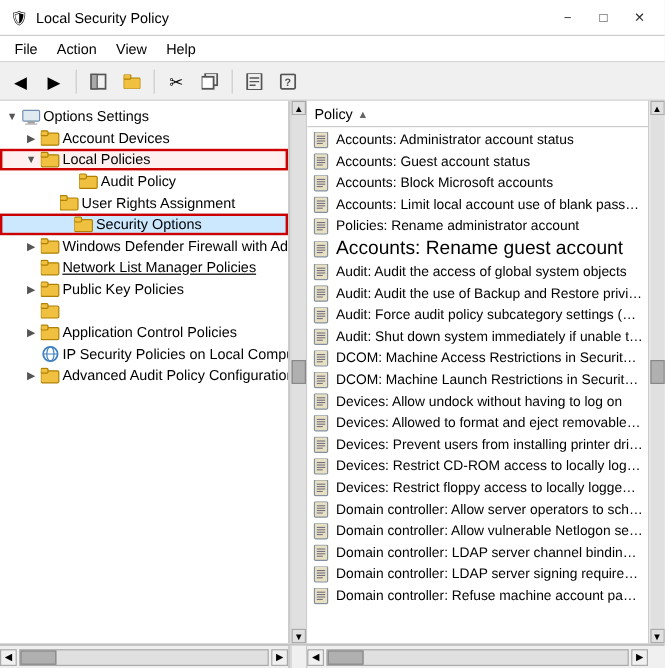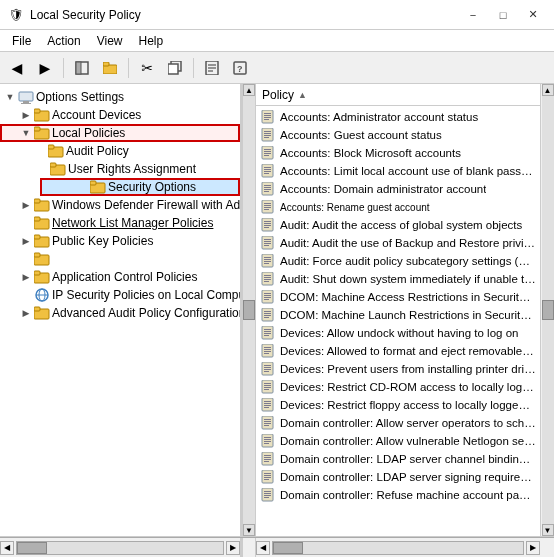--- a/index.html
+++ b/index.html
@@ -327,21 +327,21 @@
       <span class="tree-expand">▼</span>
       <span class="tree-icon">
         <svg width="16" height="14">
           <rect x="0" y="3" width="15" height="10" rx="1" fill="#f0c040" stroke="#b08000" stroke-width="1"></rect>
           <rect x="0" y="1" width="6" height="4" rx="1" fill="#f0c040" stroke="#b08000" stroke-width="1"></rect>
         </svg>
       </span>
       <span class="tree-label">Local Policies</span>
     </div>
 
-    <div class="tree-item" style="padding-left:32px;">
+    <div class="tree-item" style="padding-left:50px;">
       <span class="tree-expand" style="visibility:hidden;">▶</span>
       <span class="tree-icon">
         <svg width="16" height="14">
           <rect x="0" y="3" width="15" height="10" rx="1" fill="#f0c040" stroke="#b08000" stroke-width="1"></rect>
           <rect x="0" y="1" width="6" height="4" rx="1" fill="#f0c040" stroke="#b08000" stroke-width="1"></rect>
         </svg>
       </span>
       <span class="tree-label">Audit Policy</span>
     </div>
 
@@ -349,21 +349,21 @@
       <span class="tree-expand" style="visibility:hidden;">▶</span>
       <span class="tree-icon">
         <svg width="16" height="14">
           <rect x="0" y="3" width="15" height="10" rx="1" fill="#f0c040" stroke="#b08000" stroke-width="1"></rect>
           <rect x="0" y="1" width="6" height="4" rx="1" fill="#f0c040" stroke="#b08000" stroke-width="1"></rect>
         </svg>
       </span>
       <span class="tree-label">User Rights Assignment</span>
     </div>
 
-    <div class="tree-item selected" style="padding-left:34px; outline: 2px solid #cc0000; outline-offset:-2px;margin-left:40px;">
+    <div class="tree-item selected" style="padding-left:46px; outline: 2px solid #cc0000; outline-offset:-2px;">
       <span class="tree-expand" style="visibility:hidden;">▶</span>
       <span class="tree-icon">
         <svg width="16" height="14">
           <rect x="0" y="3" width="15" height="10" rx="1" fill="#f0c040" stroke="#b08000" stroke-width="1"></rect>
           <rect x="0" y="1" width="6" height="4" rx="1" fill="#f0c040" stroke="#b08000" stroke-width="1"></rect>
         </svg>
       </span>
       <span class="tree-label">Security Options</span>
     </div>
 
@@ -513,33 +513,33 @@
         <div class="policy-item">
           <span class="policy-icon">
             <svg width="14" height="14">
       <rect x="1" y="0" width="11" height="13" rx="1" fill="#e8e0c0" stroke="#8090a0" stroke-width="1"></rect>
       <line x1="3" y1="3.5" x2="10" y2="3.5" stroke="#606080" stroke-width="0.8"></line>
       <line x1="3" y1="5.5" x2="10" y2="5.5" stroke="#606080" stroke-width="0.8"></line>
       <line x1="3" y1="7.5" x2="10" y2="7.5" stroke="#606080" stroke-width="0.8"></line>
       <line x1="3" y1="9.5" x2="8" y2="9.5" stroke="#606080" stroke-width="0.8"></line>
     </svg>
           </span>
-          <span style="font-size: 11.5px; overflow: hidden; text-overflow: ellipsis; white-space: nowrap;">Accounts: Domain administrator account</span>
-        </div>
-        <div class="policy-item">
-          <span class="policy-icon">
-            <svg width="14" height="14">
-      <rect x="1" y="0" width="11" height="13" rx="1" fill="#e8e0c0" stroke="#8090a0" stroke-width="1"></rect>
-      <line x1="3" y1="3.5" x2="10" y2="3.5" stroke="#606080" stroke-width="0.8"></line>
-      <line x1="3" y1="5.5" x2="10" y2="5.5" stroke="#606080" stroke-width="0.8"></line>
-      <line x1="3" y1="7.5" x2="10" y2="7.5" stroke="#606080" stroke-width="0.8"></line>
-      <line x1="3" y1="9.5" x2="8" y2="9.5" stroke="#606080" stroke-width="0.8"></line>
-    </svg>
-          </span>
-          <span style="font-size: 10px; overflow: hidden; text-overflow: ellipsis; white-space: nowrap;">Accounts: Rename guest account</span>
+          <span style="font-size: 11.5px; overflow: hidden; text-overflow: ellipsis; white-space: nowrap;">Policies: Rename administrator account</span>
+        </div>
+        <div class="policy-item">
+          <span class="policy-icon">
+            <svg width="14" height="14">
+      <rect x="1" y="0" width="11" height="13" rx="1" fill="#e8e0c0" stroke="#8090a0" stroke-width="1"></rect>
+      <line x1="3" y1="3.5" x2="10" y2="3.5" stroke="#606080" stroke-width="0.8"></line>
+      <line x1="3" y1="5.5" x2="10" y2="5.5" stroke="#606080" stroke-width="0.8"></line>
+      <line x1="3" y1="7.5" x2="10" y2="7.5" stroke="#606080" stroke-width="0.8"></line>
+      <line x1="3" y1="9.5" x2="8" y2="9.5" stroke="#606080" stroke-width="0.8"></line>
+    </svg>
+          </span>
+          <span style="font-size: 16px; overflow: hidden; text-overflow: ellipsis; white-space: nowrap;">Accounts: Rename guest account</span>
         </div>
         <div class="policy-item">
           <span class="policy-icon">
             <svg width="14" height="14">
       <rect x="1" y="0" width="11" height="13" rx="1" fill="#e8e0c0" stroke="#8090a0" stroke-width="1"></rect>
       <line x1="3" y1="3.5" x2="10" y2="3.5" stroke="#606080" stroke-width="0.8"></line>
       <line x1="3" y1="5.5" x2="10" y2="5.5" stroke="#606080" stroke-width="0.8"></line>
       <line x1="3" y1="7.5" x2="10" y2="7.5" stroke="#606080" stroke-width="0.8"></line>
       <line x1="3" y1="9.5" x2="8" y2="9.5" stroke="#606080" stroke-width="0.8"></line>
     </svg>

